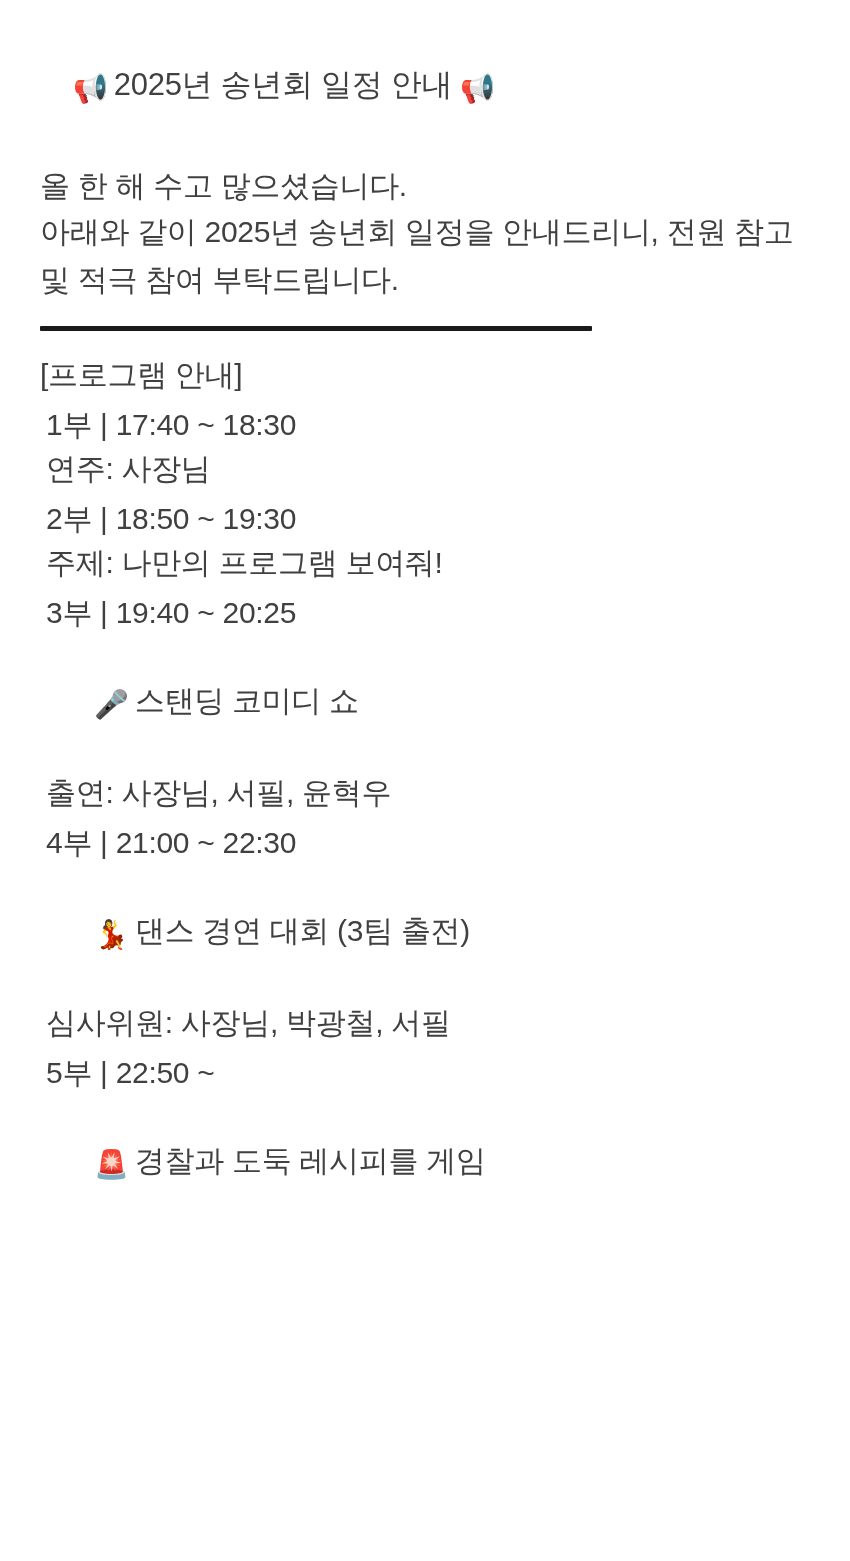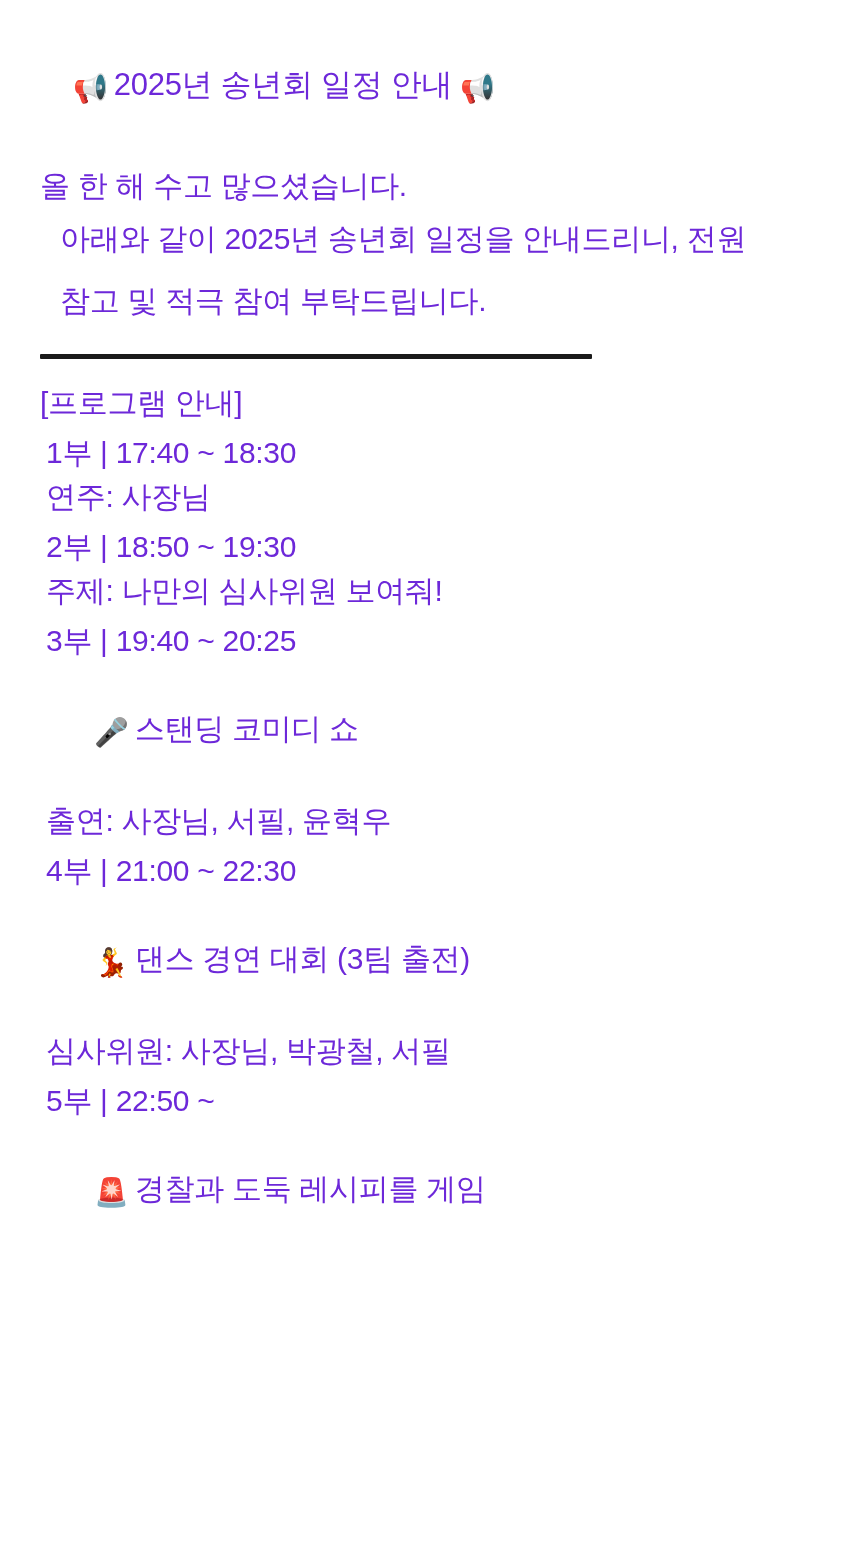--- a/index.html
+++ b/index.html
@@ -16,27 +16,26 @@
   }
   .page {
     width: 850px;
     box-sizing: border-box;
     padding: 10px 40px 24px 40px;
   }
   .line {
     font-size: 30px;
     line-height: 44px;
     letter-spacing: -0.3px;
-    color: #6d28d9;
+    color: #404040;
     white-space: pre-wrap;
     word-break: keep-all;
   }
   .line.wrap {
-    line-height: 62px;
-    margin-left: 20px;
+    line-height: 48px;
   }
   .emoji {
     font-family: "DejaVu Sans", sans-serif;
     font-size: 28px;
     display: inline-block;
     vertical-align: -3px;
     margin-right: 6px;
   }
   .emoji-trail {
     font-family: "DejaVu Sans", sans-serif;
@@ -75,21 +74,21 @@
 
   <div class="line">[프로그램 안내]</div>
 
   <div class="block">
     <div class="line">1부 | 17:40 ~ 18:30</div>
     <div class="line">연주: 사장님</div>
   </div>
 
   <div class="block">
     <div class="line">2부 | 18:50 ~ 19:30</div>
-    <div class="line">주제: 나만의 심사위원 보여줘!</div>
+    <div class="line">주제: 나만의 프로그램 보여줘!</div>
   </div>
 
   <div class="block">
     <div class="line">3부 | 19:40 ~ 20:25</div>
     <div class="line">
       <span class="emoji">🎤</span><span>스탠딩 코미디 쇼</span>
     </div>
     <div class="line">출연: 사장님, 서필, 윤혁우</div>
   </div>
 

